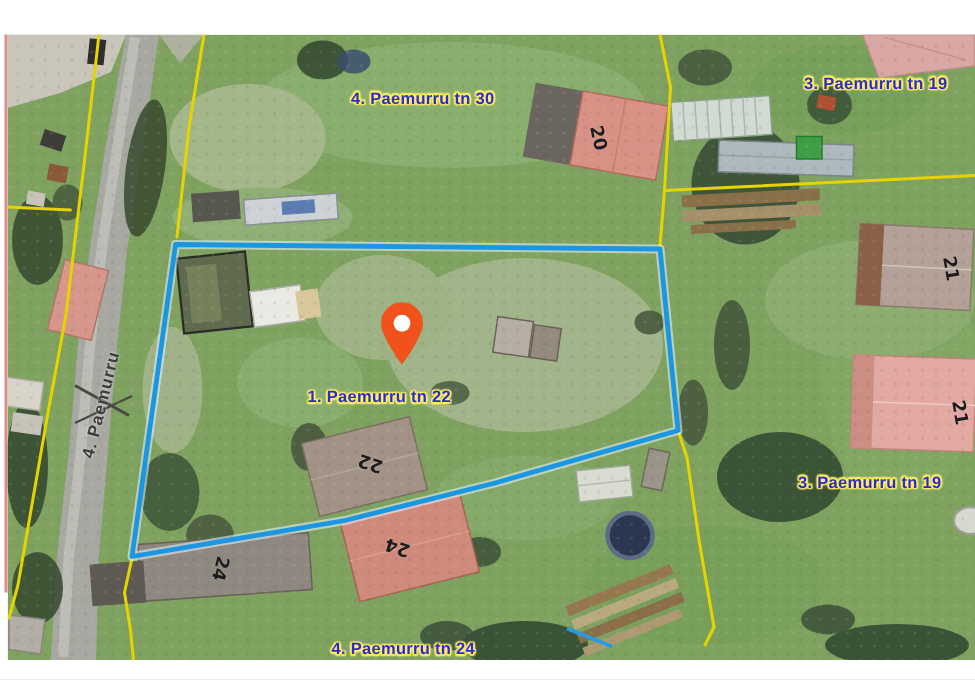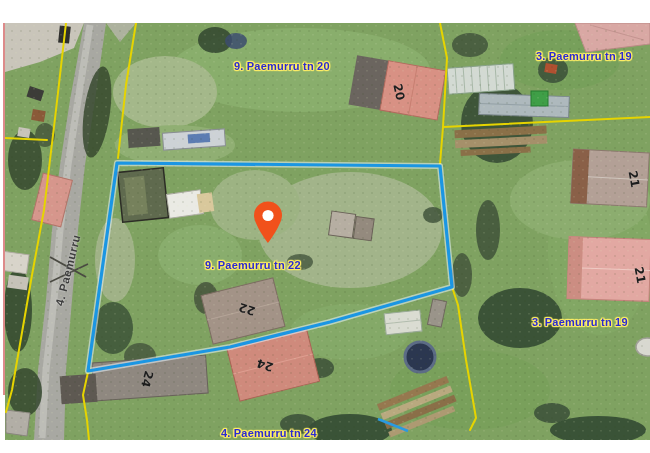--- a/index.html
+++ b/index.html
@@ -208,23 +208,23 @@
 
   <div class="hn" style="left:399px;top:92px;--r:78deg">20</div>
   <div class="hn" style="left:634px;top:179px;--r:80deg">21</div>
   <div class="hn" style="left:640px;top:275px;--r:80deg">21</div>
   <div class="hn" style="left:247px;top:309px;--r:198deg">22</div>
   <div class="hn" style="left:265px;top:365px;--r:198deg">24</div>
   <div class="hn" style="left:147px;top:379px;--r:104deg">24</div>
 
   <div class="roadlbl" style="left:68px;top:270px">4. Paemurru</div>
 
-  <div class="addr" style="left:234px;top:40px">9. Paemurru tn 20</div>
+  <div class="addr" style="left:234px;top:40px">4. Paemurru tn 30</div>
   <div class="addr" style="left:536px;top:30px">3. Paemurru tn 19</div>
-  <div class="addr" style="left:205px;top:239px">9. Paemurru tn 22</div>
+  <div class="addr" style="left:205px;top:239px">1. Paemurru tn 22</div>
   <div class="addr" style="left:532px;top:296px">3. Paemurru tn 19</div>
   <div class="addr" style="left:221px;top:407px">4. Paemurru tn 24</div>
 
   <svg class="pin" viewBox="0 0 34 44">
     <path class="pin-body" d="M17,43 C17,43 3,24.5 3,15.5 A14,14 0 1 1 31,15.5 C31,24.5 17,43 17,43 Z"></path>
     <circle cx="17" cy="15.5" r="5.6" fill="#ffffff"></circle>
   </svg>
 
 </div>
 

